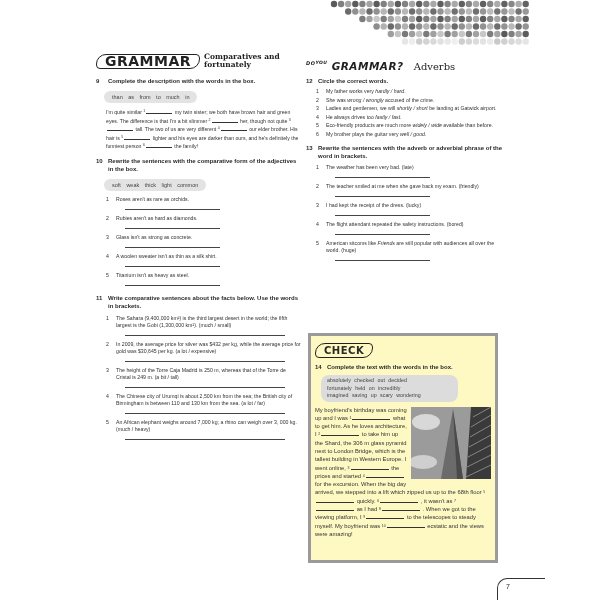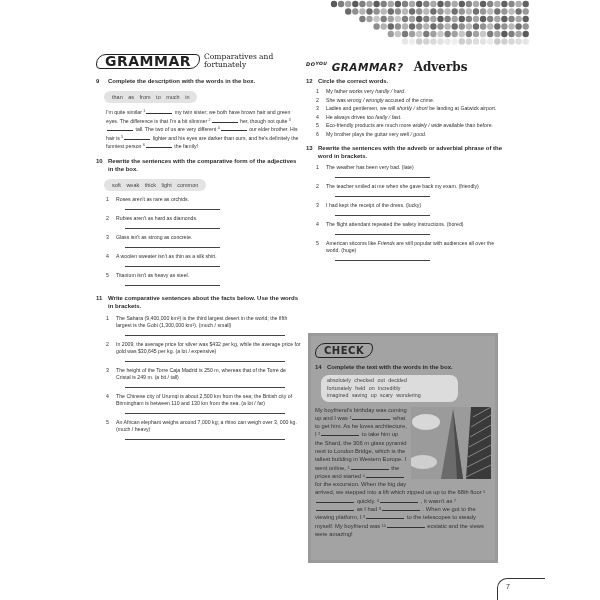--- a/index.html
+++ b/index.html
@@ -7,42 +7,42 @@
          font-family:"Liberation Sans", sans-serif; color:#2a2a2a; }
   .dots { position:absolute; left:330px; top:0; width:200px; height:48px; }
   .col { position:absolute; }
   .left-col { left:96px; top:48px; width:205px; }
   .right-col { left:306px; top:60px; width:200px; }
 
   .section-head { display:flex; align-items:center; gap:4px; height:26px; }
   .pill-title { border:1.3px solid #222; border-radius:10px 4px 10px 4px; padding:0px 8px;
                 font-family:"DejaVu Sans", sans-serif; font-weight:bold; font-size:14px; letter-spacing:0.5px;
                 line-height:13px; color:#222; }
-  .section-sub { font-family:"DejaVu Serif", serif; font-weight:normal; font-size:7.5px; line-height:8px; color:#222; }
+  .section-sub { font-family:"DejaVu Serif", serif; font-weight:bold; font-size:7.5px; line-height:8px; color:#222; }
   .remember { font-family:"DejaVu Sans", sans-serif; font-style:italic; font-weight:bold; font-size:10.5px; color:#222; letter-spacing:0.5px; }
   .remember small { font-size:5px; vertical-align:top; }
-  .adverbs { font-family:"DejaVu Serif", serif; font-weight:bold; font-size:12px; margin-left:10px; color:#222; }
+  .adverbs { font-family:"DejaVu Serif", serif; font-weight:normal; font-size:10px; margin-left:10px; color:#222; }
 
   .ex-title { font-size:6px; font-weight:bold; display:flex; gap:4px; margin-top:3px; line-height:8px; }
   .ex-title .num { min-width:8px; }
   .wordbox { display:inline-block; background:#e3e3e3; border-radius:7px; padding:2px 8px; font-size:5.5px;
              color:#444; margin:5px 0 5px 8px; word-spacing:4px; line-height:8px; }
   .para { font-size:5.2px; line-height:7.6px; margin-left:10px; color:#333; }
   .blank { display:inline-block; width:26px; border-bottom:0.7px solid #333; height:5px; margin:0 1px; }
   .sup { font-size:3.5px; vertical-align:top; }
   .items { margin-left:10px; }
   .item { display:flex; gap:5px; font-size:5.2px; line-height:7px; color:#333; }
   .item .n { min-width:5px; }
   .ansline { margin-left:19px; width:95px; border-bottom:0.7px solid #444; height:6px; margin-bottom:5px; }
   .ansline.wide { width:160px; }
   .item-list-12 .item { margin-bottom:1.5px; }
   i { font-style:italic; }
 
   .check-box { position:absolute; left:308px; top:333px; width:190px; height:230px;
-               border:3px solid #9a9a9a; background:#a3a3a3; padding:4px; box-sizing:border-box; }
+               border:3px solid #9a9a9a; background:#fef9c3; padding:4px; box-sizing:border-box; }
   .check-head { border:1.3px solid #222; border-radius:10px 4px 10px 4px; padding:0px 8px; display:inline-block;
                 font-family:"DejaVu Sans", sans-serif; font-weight:bold; font-size:10px; line-height:13px; letter-spacing:0.5px; }
   .checkbox-words { background:#dcdcdc; border-radius:8px; padding:2px 6px; font-size:5.3px; line-height:7.5px;
                     margin:4px 0 4px 6px; width:125px; color:#444; word-spacing:2px; }
   .story { position:relative; font-size:5.8px; line-height:8.3px; color:#333; }
   .story .photo { float:right; width:80px; height:72px; margin:1px 0 2px 4px;
                   background:linear-gradient(135deg, #cfcfcf 0%, #8a8a8a 40%, #555 60%, #333 100%); position:relative; overflow:hidden; }
   .story .blank { width:38px; }
   .page-num { position:absolute; left:497px; top:578px; width:48px; height:22px; border-top:1px solid #333;
               border-left:1px solid #333; border-top-left-radius:10px; font-size:7px; padding:4px 0 0 8px; box-sizing:border-box; }

